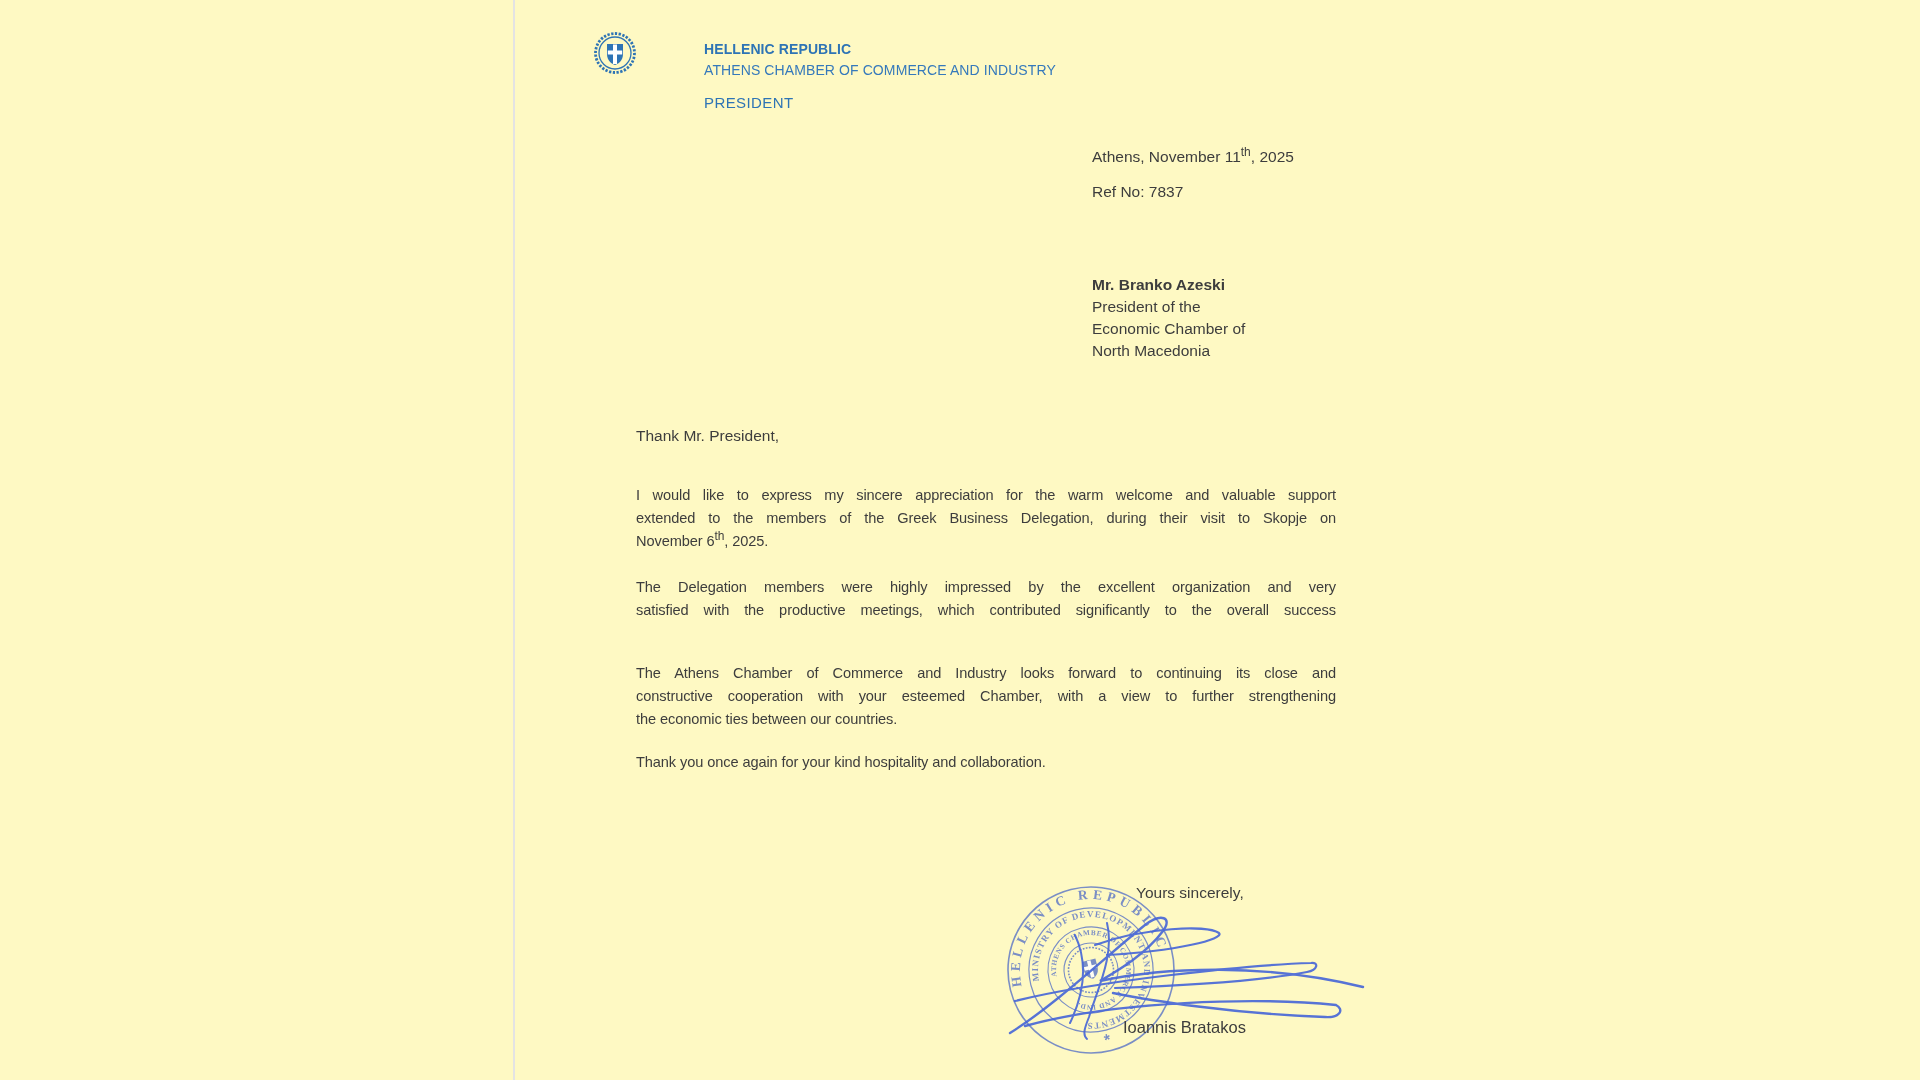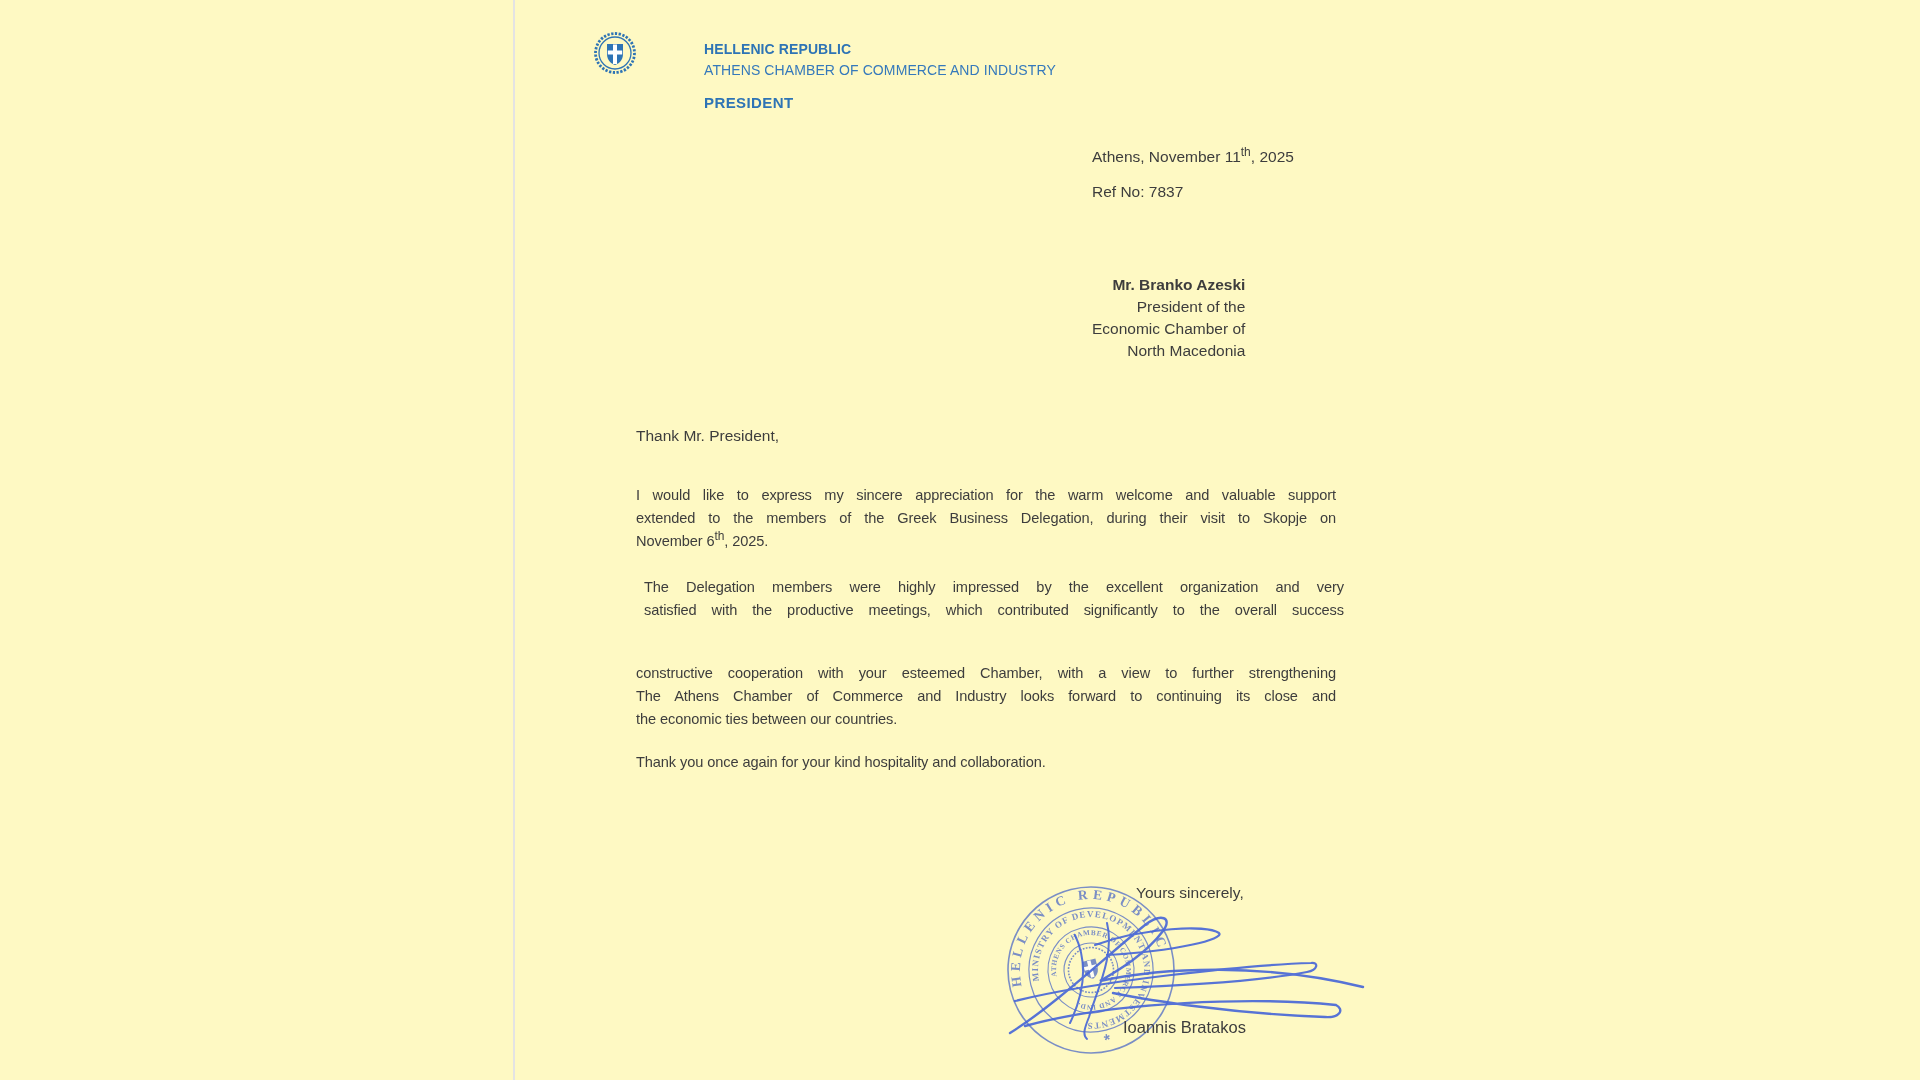--- a/index.html
+++ b/index.html
@@ -5,33 +5,33 @@
   * { margin: 0; padding: 0; box-sizing: border-box; }
   html, body { width: 1920px; height: 1080px; background: #ffffff; overflow: hidden; }
   body { font-family: "Liberation Sans", sans-serif; color: #3d3d3d; }
   .canvas { position: relative; width: 1920px; height: 1080px; background: #fef9c3; }
   .abs { position: absolute; }
 
   .edge-line { left: 513px; top: 0; width: 2px; height: 1080px; background: #e3e3e3; }
 
   .org1 { left: 704px; top: 41px; font-size: 14px; font-weight: 700; color: #2e74b5; letter-spacing: 0.1px; }
   .org2 { left: 704px; top: 62px; font-size: 14px; font-weight: 400; color: #3579bb; letter-spacing: 0.1px; }
-  .president { left: 704px; top: 94px; font-size: 15px; font-weight: 700; color: #2e74b5; letter-spacing: 0.4px; text-align: center; }
+  .president { left: 704px; top: 94px; font-size: 15px; font-weight: 400; color: #2e74b5; letter-spacing: 0.4px; text-align: center; }
 
   .date-line { left: 1092px; top: 148px; font-size: 15.5px; }
   .ref-line  { left: 1092px; top: 183px; font-size: 15.5px; }
   sup.sup { font-size: 12px; vertical-align: super; line-height: 0; }
 
-  .recipient { left: 1092px; top: 274px; font-size: 15.5px; line-height: 22px; text-align: right; }
+  .recipient { left: 1092px; top: 274px; font-size: 15.5px; line-height: 22px; }
   .recipient .name { font-weight: 700; }
 
   .salutation { left: 636px; top: 427px; font-size: 15.5px; }
 
   .para { left: 636px; width: 700px; font-size: 14.6px; line-height: 23px; letter-spacing: -0.1px; }
-  .p1 { top: 484px; } .p2 { top: 576px; margin-left: 8px; } .p3 { top: 662px; } .p4 { top: 751px; }
+  .p1 { top: 484px; } .p2 { top: 576px; } .p3 { top: 662px; } .p4 { top: 751px; }
   .jline { text-align: justify; text-align-last: justify; }
   .lastline { text-align: justify; text-align-last: left; }
 
   .valediction { left: 1136px; top: 884px; font-size: 15.5px; z-index: 4; }
   .signer { left: 1123px; top: 1018px; font-size: 16.5px; z-index: 4; }
 
   .stamp-box { left: 991px; top: 870px; width: 200px; height: 200px; z-index: 1; }
   .sig-box { left: 995px; top: 905px; width: 380px; height: 150px; z-index: 2; }
 
   .stamp-text { font-family: "Liberation Serif", serif; }
@@ -72,22 +72,22 @@
     <div class="jline">extended to the members of the Greek Business Delegation, during their visit to Skopje on</div>
     <div class="lastline"><span>November 6</span><sup class="sup">th</sup><span>, 2025.</span></div>
   </div>
 
   <div class="abs para p2">
     <div class="jline">The Delegation members were highly impressed by the excellent organization and very</div>
     <div class="jline">satisfied with the productive meetings, which contributed significantly to the overall success</div>
   </div>
 
   <div class="abs para p3">
+    <div class="jline">The Athens Chamber of Commerce and Industry looks forward to continuing its close and</div>
     <div class="jline">constructive cooperation with your esteemed Chamber, with a view to further strengthening</div>
-    <div class="jline">The Athens Chamber of Commerce and Industry looks forward to continuing its close and</div>
     <div class="lastline">the economic ties between our countries.</div>
   </div>
 
   <div class="abs para p4">
     <div class="lastline">Thank you once again for your kind hospitality and collaboration.</div>
   </div>
 
   <div class="abs valediction">Yours sincerely,</div>
 
   <svg class="abs stamp-box" viewBox="0 0 200 200" opacity="0.82">

